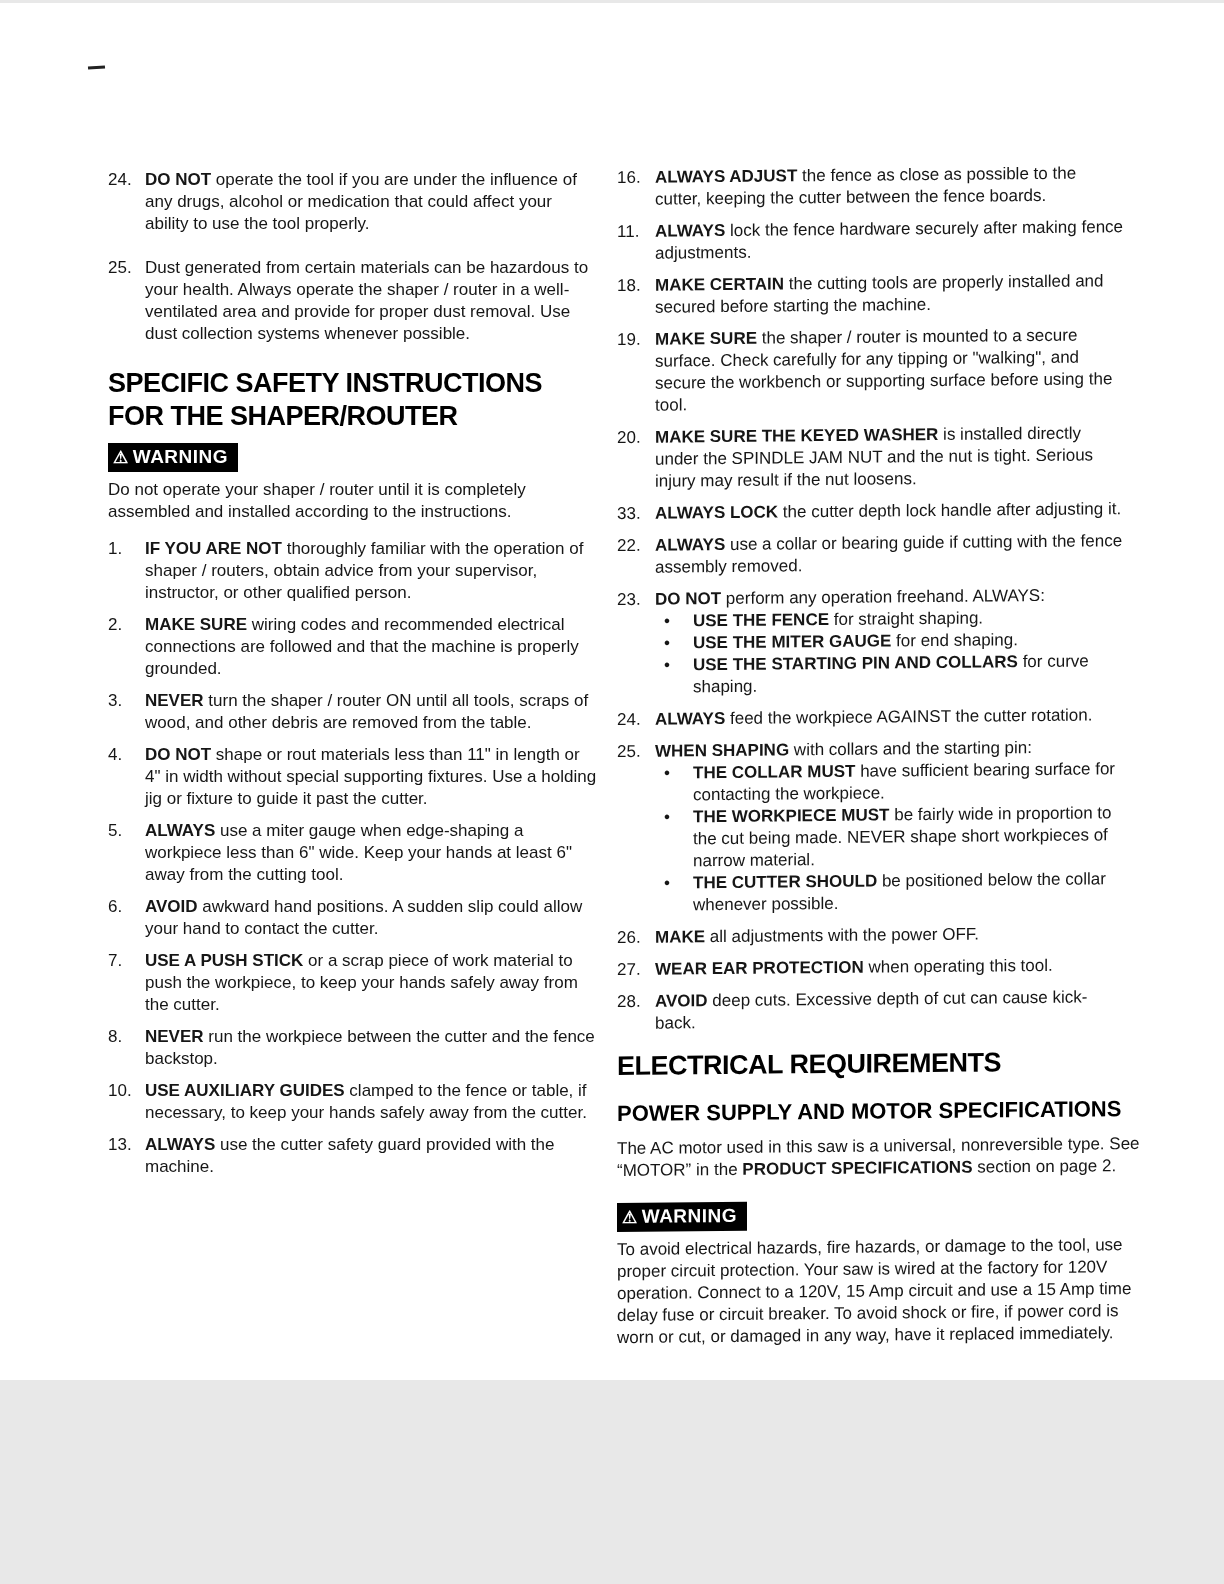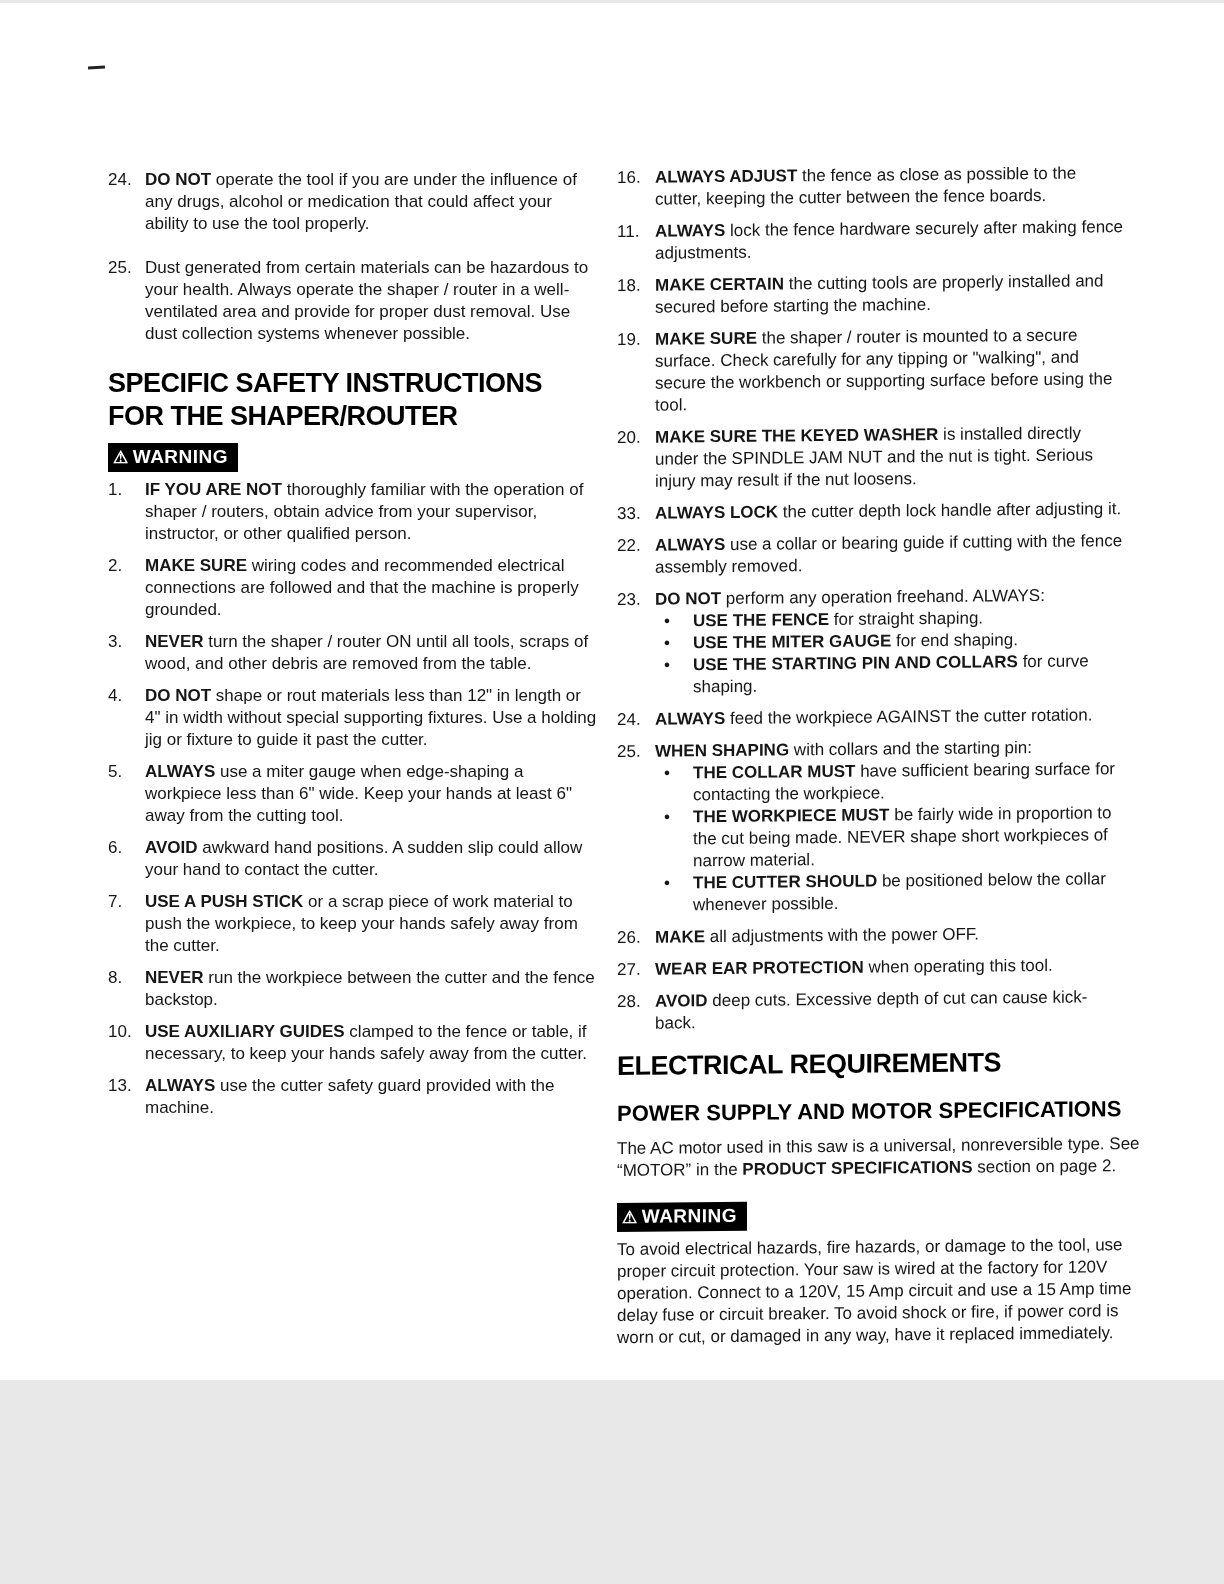--- a/index.html
+++ b/index.html
@@ -65,36 +65,37 @@
     </div>
     <div class="item cont">
       <span class="num">25.</span>
       <span class="body"><b></b><span>Dust generated from certain materials can be hazardous to your health. Always operate the shaper / router in a well-ventilated area and provide for proper dust removal. Use dust collection systems whenever possible.</span></span>
     </div>
 
     <h1 class="section">SPECIFIC SAFETY INSTRUCTIONS FOR THE SHAPER/ROUTER</h1>
 
     <div class="warnbox"><span class="tri">⚠</span><span>WARNING</span></div>
 
+    <p class="para">Do not operate your shaper / router until it is completely assembled and installed according to the instructions.</p>
 
     <div class="item">
       <span class="num">1.</span>
       <span class="body"><b>IF YOU ARE NOT</b><span> thoroughly familiar with the operation of shaper / routers, obtain advice from your supervisor, instructor, or other qualified person.</span></span>
     </div>
     <div class="item">
       <span class="num">2.</span>
       <span class="body"><b>MAKE SURE</b><span> wiring codes and recommended electrical connections are followed and that the machine is properly grounded.</span></span>
     </div>
     <div class="item">
       <span class="num">3.</span>
       <span class="body"><b>NEVER</b><span> turn the shaper / router ON until all tools, scraps of wood, and other debris are removed from the table.</span></span>
     </div>
     <div class="item">
       <span class="num">4.</span>
-      <span class="body"><b>DO NOT</b><span> shape or rout materials less than 12" in length or 4" in width without special supporting fixtures. Use a holding jig or fixture to guide it past the cutter.</span></span>
+      <span class="body"><b>DO NOT</b><span> shape or rout materials less than 11" in length or 4" in width without special supporting fixtures. Use a holding jig or fixture to guide it past the cutter.</span></span>
     </div>
     <div class="item">
       <span class="num">5.</span>
       <span class="body"><b>ALWAYS</b><span> use a miter gauge when edge-shaping a workpiece less than 6" wide. Keep your hands at least 6" away from the cutting tool.</span></span>
     </div>
     <div class="item">
       <span class="num">6.</span>
       <span class="body"><b>AVOID</b><span> awkward hand positions. A sudden slip could allow your hand to contact the cutter.</span></span>
     </div>
     <div class="item">

